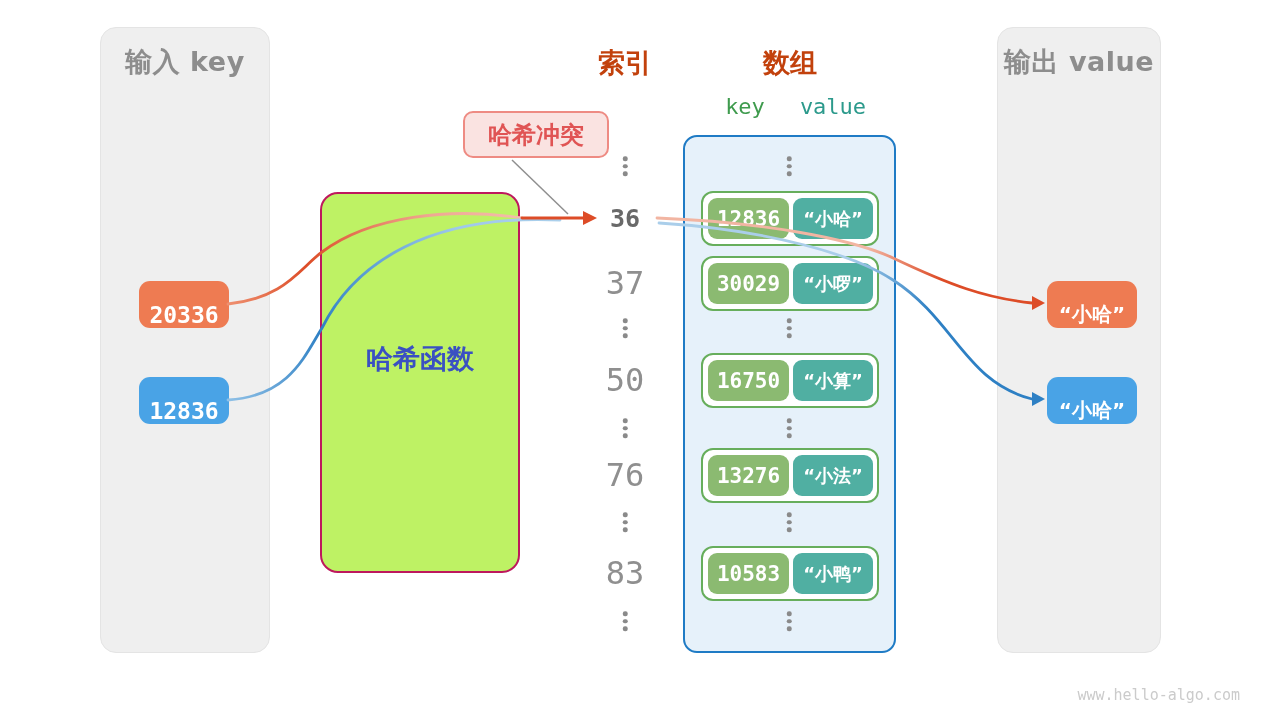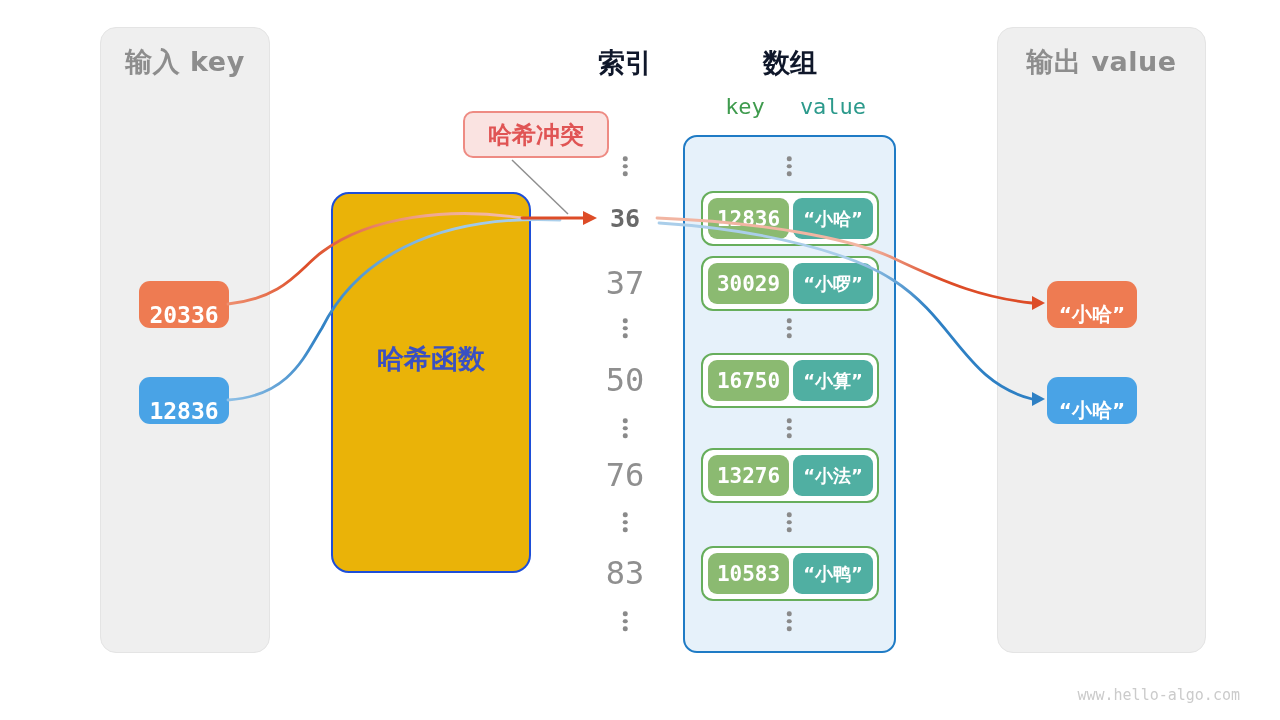--- a/index.html
+++ b/index.html
@@ -14,37 +14,37 @@
 
   
   .chip{position:absolute;width:90px;height:47px;border-radius:11px;color:#ffffff;
         display:flex;align-items:flex-end;justify-content:center;z-index:3;}
   .chip.orange{background:#EE7B52;}
   .chip.blue{background:#49A3E6;}
   .chip .num{font-family:"DejaVu Sans Mono",monospace;font-weight:bold;font-size:23px;}
   .chip .cjk{font-weight:bold;font-size:20px;}
 
   
-  .hashbox{position:absolute;left:331px;top:192px;width:200px;height:381px;
-           background:#eab308;border:2px solid #1d4ed8;border-radius:18px;
+  .hashbox{position:absolute;left:320px;top:192px;width:200px;height:381px;
+           background:#bef264;border:2px solid #be185d;border-radius:18px;
            box-sizing:border-box;z-index:1;}
   .hash-title{position:absolute;top:147px;left:0;width:100%;text-align:center;
               font-weight:bold;font-size:27px;color:#3A50C2;}
   .hash-formula{position:absolute;top:196px;left:0;width:100%;text-align:center;
                 font-family:"DejaVu Sans Mono",monospace;font-size:21px;color:#3A50C2;}
 
   
   .collision{position:absolute;left:463px;top:111px;width:146px;height:47px;
              background:#FAE3E1;border:2px solid #EE8B83;border-radius:10px;
              box-sizing:border-box;display:flex;align-items:center;justify-content:center;
              font-weight:bold;font-size:24px;color:#E05454;z-index:4;}
 
   
   .col-header{position:absolute;top:45px;text-align:center;font-weight:bold;
-              font-size:27px;color:#0f172a;z-index:2;}
+              font-size:27px;color:#c2410c;z-index:2;}
   .kv-header{position:absolute;top:94px;text-align:center;
              font-family:"DejaVu Sans Mono",monospace;font-size:22px;z-index:2;}
   .kv-header.key{color:#3F9B4E;}
   .kv-header.value{color:#2C9A8C;}
 
   
   .idx{position:absolute;left:593px;width:64px;text-align:center;
        transform:translateY(-50%);font-family:"DejaVu Sans Mono",monospace;
        font-size:32px;color:#8F8F8F;z-index:2;}
   .idx.hit{font-weight:bold;color:#696969;font-size:25px;}
@@ -168,21 +168,21 @@
 <div class="row" style="top:546px;">
   <div class="pill key">10583</div>
   <div class="pill val">“小鸭”</div>
 </div>
 <div class="vdots" style="left:789px;top:621px;">
     <i></i>
     <i></i>
     <i></i>
   </div>
 
-<div class="panel" style="left:997px;width:209px;">
+<div class="panel" style="left:997px;width:164px;">
   <div class="panel-title">输出 value</div>
 </div>
 <div class="chip orange" style="left:1047px;top:281px;">
   <span class="cjk">“小哈”</span>
 </div>
 <div class="chip blue" style="left:1047px;top:377px;">
   <span class="cjk">“小哈”</span>
 </div>
 
 <svg class="links" viewBox="0 0 1280 720">

